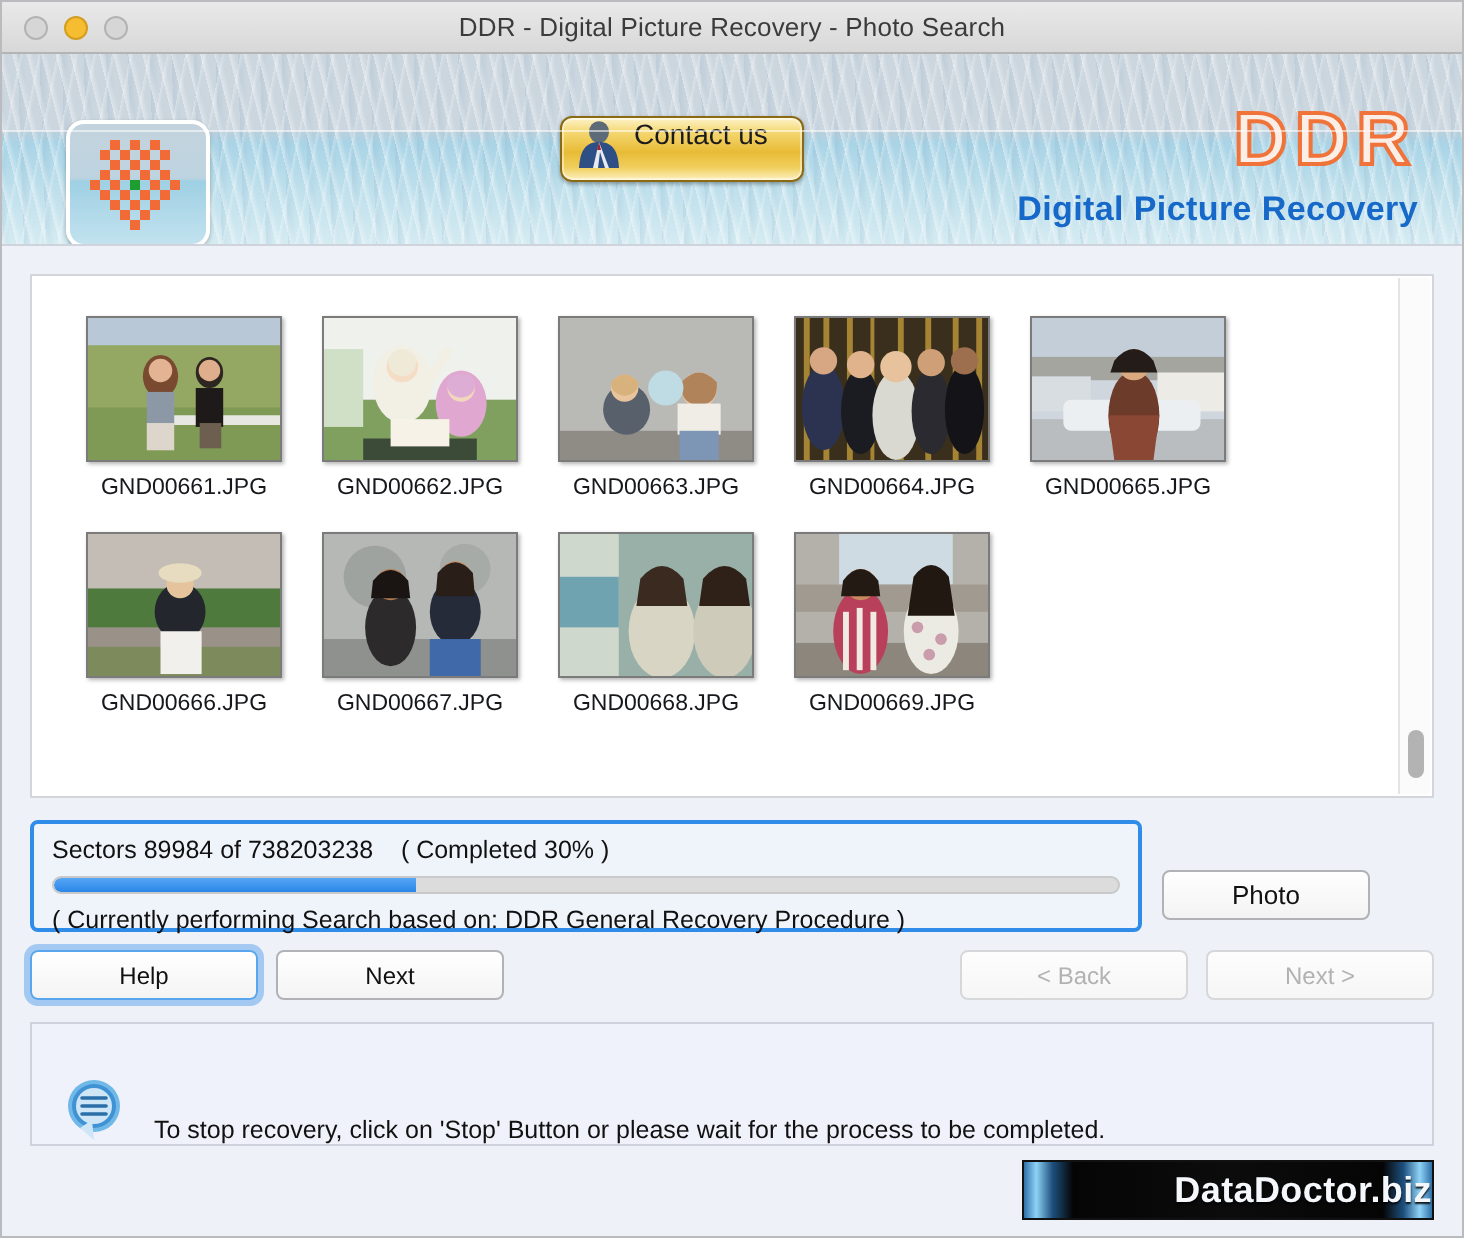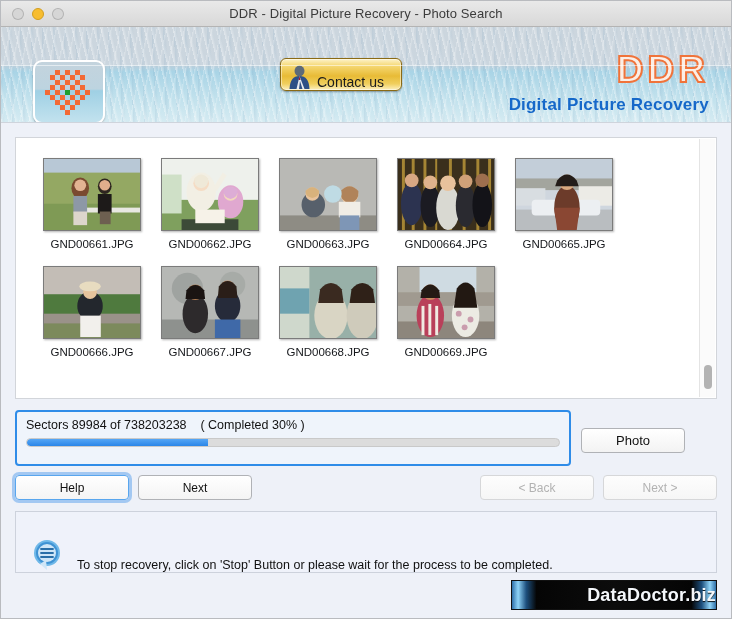--- a/index.html
+++ b/index.html
@@ -87,21 +87,21 @@
   }
 
   .contact-btn {
     position: absolute;
     left: 279px; top: 31px;
     width: 122px; height: 33px;
     border-radius: 6px;
     border: 1px solid #8a6a15;
     background: linear-gradient(to bottom, #fdf3cb 0%, #f5d873 22%, #e8bb36 55%, #f0cf5e 80%, #fdf0c0 100%);
     box-shadow: 0 1px 2px rgba(0,0,0,0.35), inset 0 0 0 1px rgba(255,255,255,0.45);
-    display: flex; align-items: flex-end;
+    display: flex; align-items: flex-start;
     cursor: pointer;
     padding-left: 6px;
   }
   .contact-label {
     font-size: 14px;
     color: #1b1b1b;
     margin-left: 5px;
     white-space: nowrap;
   }
 
@@ -192,21 +192,21 @@
     width: 8px; height: 24px;
     bottom: 8px;
     border-radius: 4px;
     background: #b3b3b3;
   }
 
   
   .progress-row {
     margin-top: 11px;
     display: flex;
-    align-items: flex-start;
+    align-items: center;
     gap: 10px;
     flex: none;
   }
   .progress-box {
     width: 556px;
     height: 56px;
     border: 2px solid #2f8ce8;
     border-radius: 4px;
     background: #eff4fb;
     padding: 6px 9px 0 9px;
@@ -585,20 +585,21 @@
         <div class="vscroll-thumb"></div>
       </div>
     </div>
 
     <div class="progress-row">
       <div class="progress-box">
         <div class="progress-line1">Sectors 89984 of 738203238    ( Completed 30% )</div>
         <div class="pbar">
           <div class="pbar-fill" id="pbar-fill" style="width: 34%;"></div>
         </div>
+        <div class="progress-line2">( Currently performing Search based on: DDR General Recovery Procedure )</div>
       </div>
       <button class="stop-btn">Photo</button>
     </div>
 
     <div class="nav-row">
       <button class="btn wide focused">Help</button>
       <div class="gap-8"></div>
       <button class="btn wide">Next</button>
       <div class="spacer"></div>
       <button class="btn wide disabled">&lt; Back</button>

